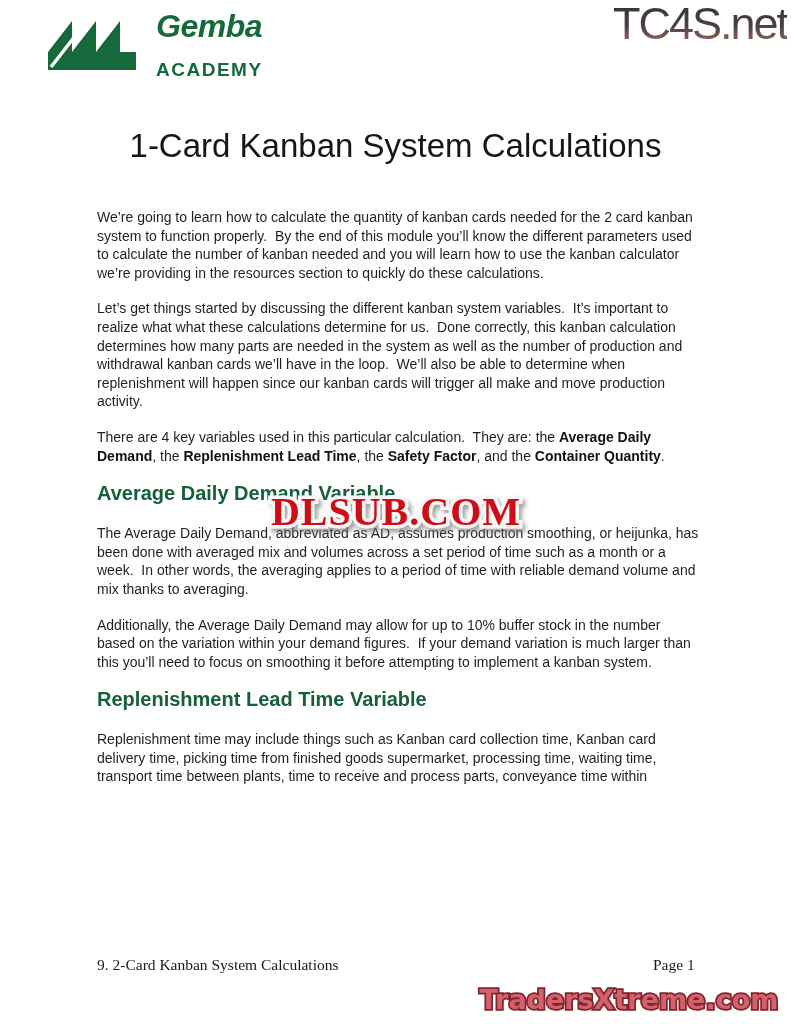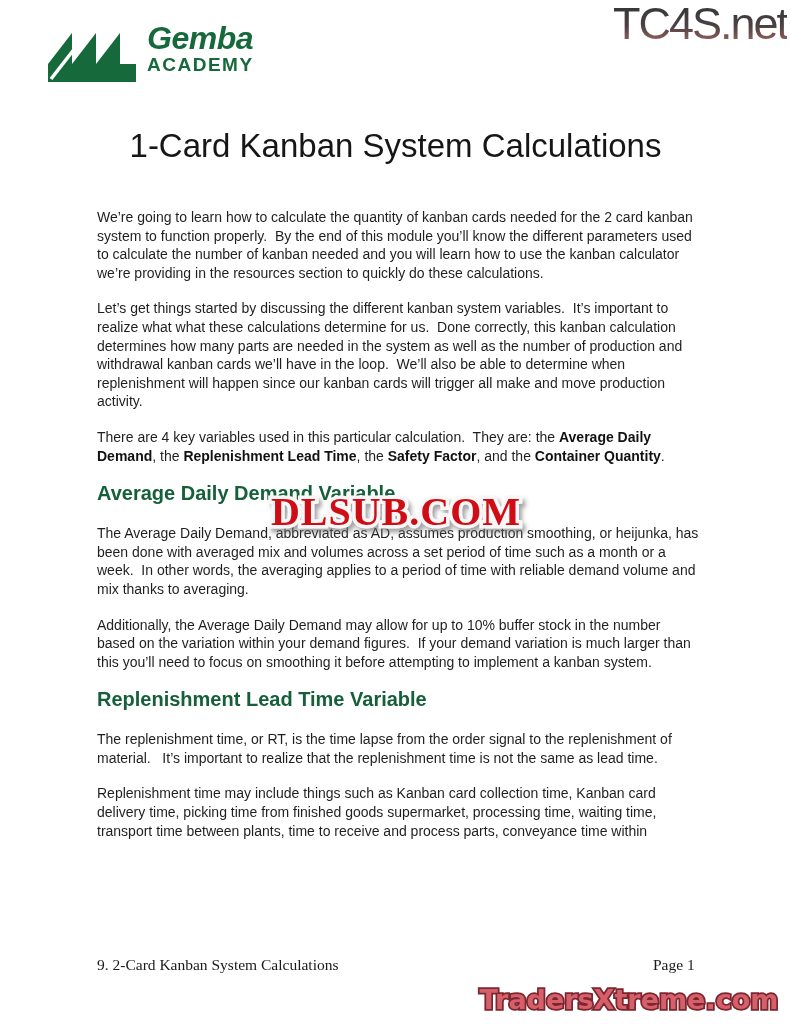--- a/index.html
+++ b/index.html
@@ -3,30 +3,30 @@
 <meta charset="utf-8">
 <style>
   * { margin:0; padding:0; box-sizing:border-box; }
   html,body { background:#ffffff; }
   body {
     width:791px; height:1024px; position:relative; overflow:hidden;
     font-family:"Liberation Sans", sans-serif;
   }
 
   
-  .logo { position:absolute; top:20px; left:48px; display:flex; align-items:flex-start; gap:11px; }
+  .logo { position:absolute; top:8px; left:48px; display:flex; align-items:flex-start; gap:20px; }
   .logo-icon { width:88px; height:62px; }
   .logo-words { display:flex; flex-direction:column; margin-top:2px; }
   .logo-name {
     font-size:32px; font-weight:800; font-style:italic;
     color:#15693a; line-height:1; letter-spacing:-0.5px;
   }
   .logo-sub {
     font-size:19px; font-weight:800; color:#15693a;
-    letter-spacing:1.5px; line-height:1.1; margin-top:1px;
+    letter-spacing:1.5px; line-height:1.1; margin-top:18px;
   }
 
   
   .wm-tc4s {
     position:absolute; top:0px; right:4px;
     font-size:45px; font-weight:400; letter-spacing:-2px; line-height:1.05;
     background:linear-gradient(180deg,#39393b 20%,#4b4143 55%,#93605a 88%);
     -webkit-background-clip:text; background-clip:text; color:transparent;
   }
 
@@ -84,21 +84,20 @@
 
   <p class="para"><span>We’re going to learn how to calculate the quantity of kanban cards needed for the 2 card kanban system to function properly.  By the end of this module you’ll know the different parameters used to calculate the number of kanban needed and you will learn how to use the kanban calculator we’re providing in the resources section to quickly do these calculations.</span></p>
   <p class="para"><span>Let’s get things started by discussing the different kanban system variables.  It’s important to realize what what these calculations determine for us.  Done correctly, this kanban calculation determines how many parts are needed in the system as well as the number of production and withdrawal kanban cards we’ll have in the loop.  We’ll also be able to determine when replenishment will happen since our kanban cards will trigger all make and move production activity.</span></p>
   <p class="para"><span>There are 4 key variables used in this particular calculation.  They are: the </span><b>Average Daily Demand</b><span>, the </span><b>Replenishment Lead Time</b><span>, the </span><b>Safety Factor</b><span>, and the </span><b>Container Quantity</b><span>.</span></p>
 
   <h2 class="sec-heading mt">Average Daily Demand Variable</h2>
   <p class="para"><span>The Average Daily Demand, abbreviated as AD, assumes production smoothing, or heijunka, has been done with averaged mix and volumes across a set period of time such as a month or a week.  In other words, the averaging applies to a period of time with reliable demand volume and mix thanks to averaging.</span></p>
   <p class="para"><span>Additionally, the Average Daily Demand may allow for up to 10% buffer stock in the number based on the variation within your demand figures.  If your demand variation is much larger than this you’ll need to focus on smoothing it before attempting to implement a kanban system.</span></p>
 
   <h2 class="sec-heading mt">Replenishment Lead Time Variable</h2>
-  <p class="para"><span>The replenishment time, or RT, is the time lapse from the order signal to the replenishment of material.   It’s important to realize that the replenishment time is not the same as lead time.</span></p>
   <p class="para"><span>Replenishment time may include things such as Kanban card collection time, Kanban card delivery time, picking time from finished goods supermarket, processing time, waiting time, transport time between plants, time to receive and process parts, conveyance time within</span></p>
 
 </div>
 
 <svg class="wm-dlsub" width="310" height="54" aria-hidden="true">
   <defs>
     <filter id="dlsub-shadow" x="-20%" y="-20%" width="140%" height="160%">
       <feDropShadow dx="3" dy="4" stdDeviation="2.2" flood-color="#6a6a6a" flood-opacity="0.6"></feDropShadow>
     </filter>
   </defs>

